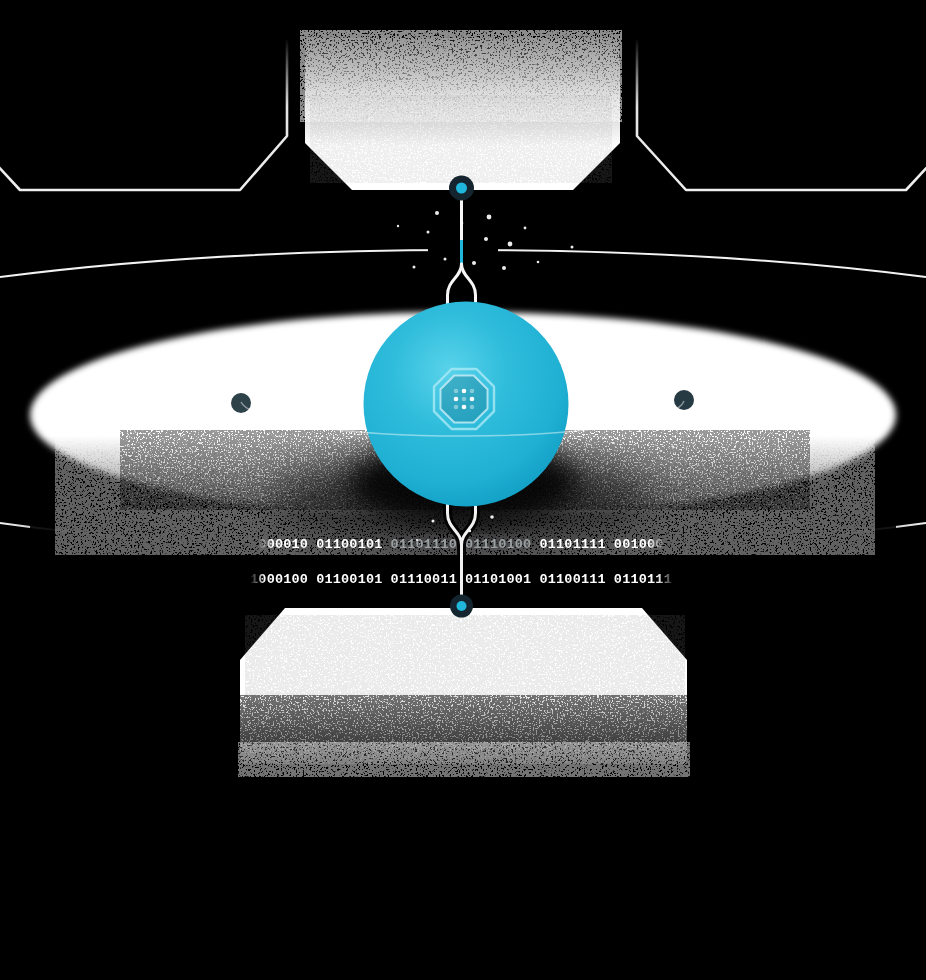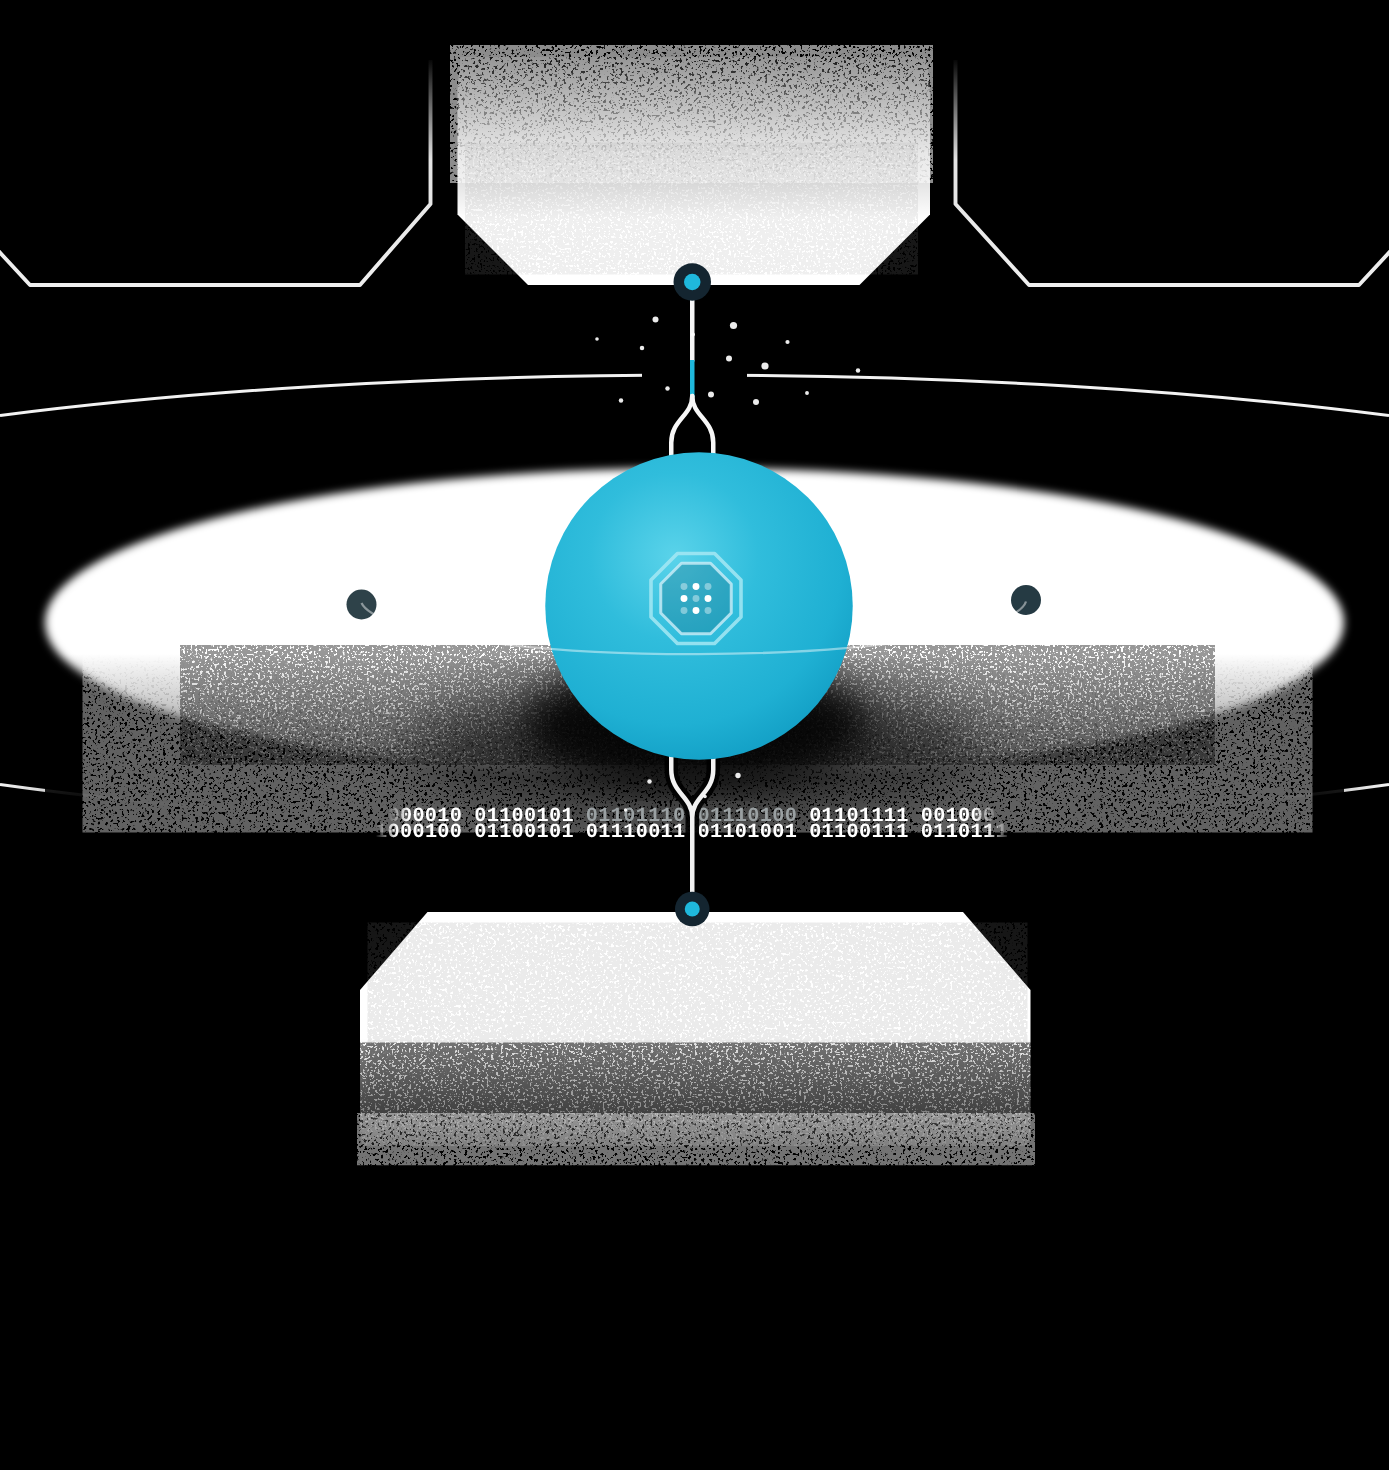--- a/index.html
+++ b/index.html
@@ -170,21 +170,21 @@
         <rect x="481.3" y="905.3" width="3.4" height="3.4" rx="0.9"></rect>
         <rect x="521.3" y="905.3" width="3.4" height="3.4" rx="0.9"></rect>
         <rect x="561.3" y="905.3" width="3.4" height="3.4" rx="0.9"></rect>
         <rect x="601.3" y="905.3" width="3.4" height="3.4" rx="0.9"></rect>
         <rect x="641.3" y="905.3" width="3.4" height="3.4" rx="0.9"></rect>
         <rect x="681.3" y="905.3" width="3.4" height="3.4" rx="0.9"></rect>
       </g>
   </svg>
 
   <div class="binary-line" style="top:537px;" id="binary-line-1"><span class="grp">000010</span><span class="grp">01100101</span><span class="grp dim">01101110</span><span class="grp dim">01110100</span><span class="grp">01101111</span><span class="grp">001000</span></div>
-  <div class="binary-line" style="top:548px;text-align:center;" id="binary-line-2"><span class="grp">1000100</span><span class="grp">01100101</span><span class="grp">01110011</span><span class="grp">01101001</span><span class="grp">01100111</span><span class="grp">0110111</span></div>
+  <div class="binary-line" style="top:572px;text-align:center;" id="binary-line-2"><span class="grp">1000100</span><span class="grp">01100101</span><span class="grp">01110011</span><span class="grp">01101001</span><span class="grp">01100111</span><span class="grp">0110111</span></div>
 
   <svg class="layer-fg" width="926" height="980" viewBox="0 0 926 980">
     <defs>
       <radialGradient id="gSphere" cx="0.42" cy="0.34" r="0.78">
         <stop offset="0" stop-color="#5ad3ea"></stop>
         <stop offset="0.35" stop-color="#30bddc"></stop>
         <stop offset="0.7" stop-color="#1fb0d3"></stop>
         <stop offset="0.88" stop-color="#13a0c6"></stop>
         <stop offset="1" stop-color="#0c87ab"></stop>
       </radialGradient>

